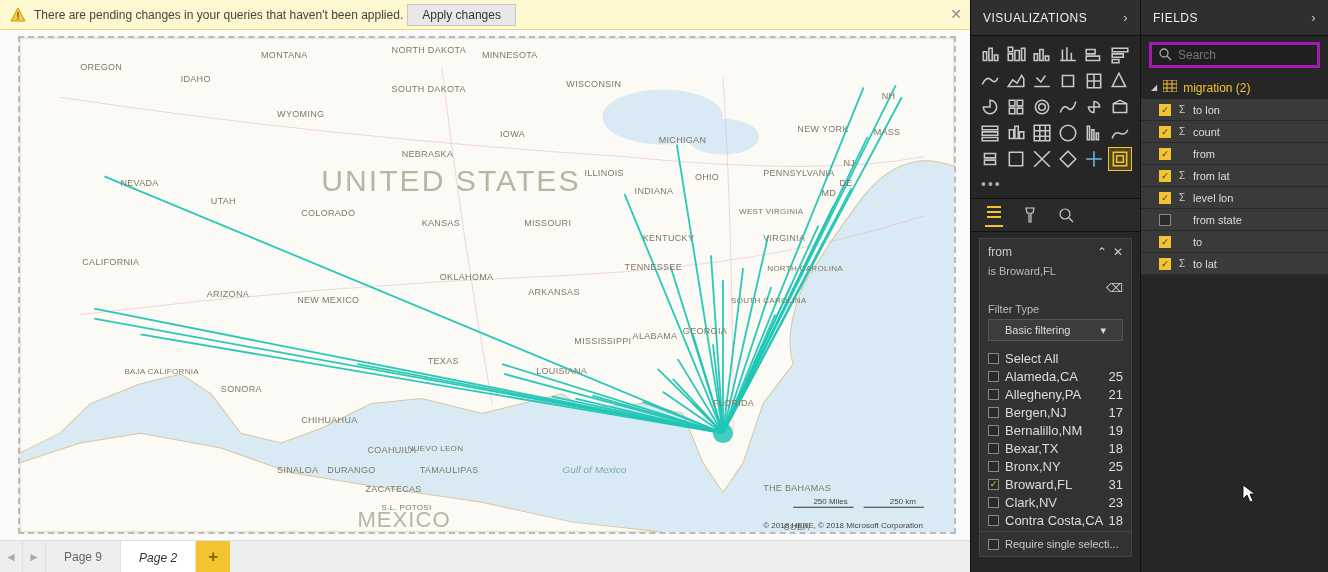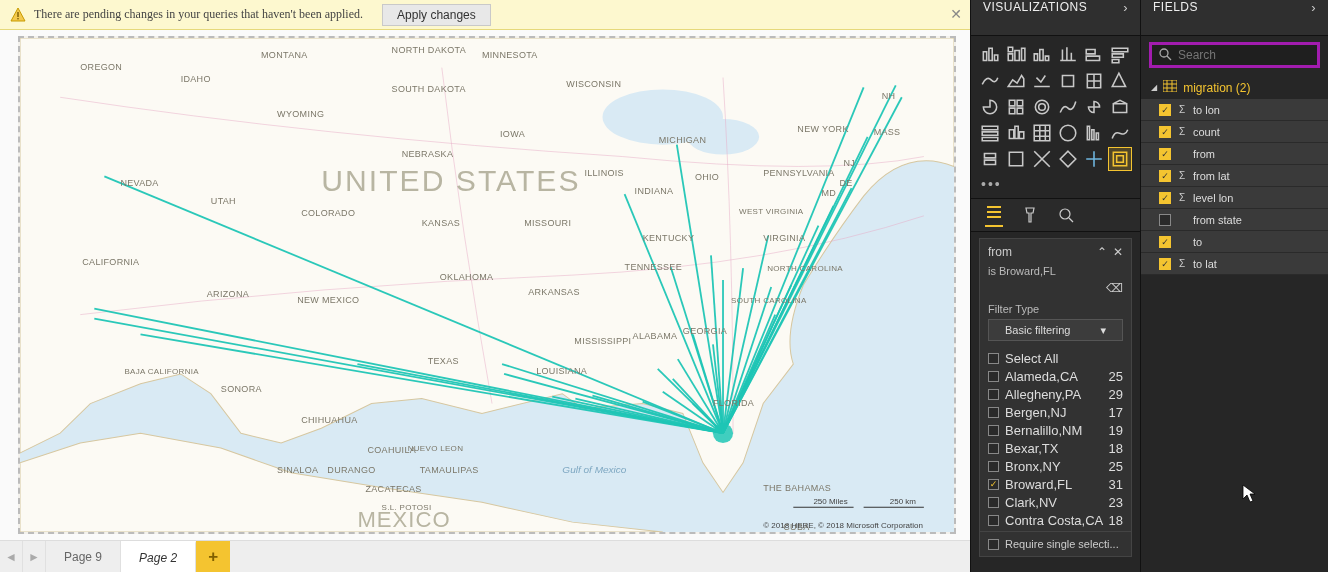--- a/index.html
+++ b/index.html
@@ -7,21 +7,21 @@
 
 .app { display: flex; width: 100%; height: 100%; }
 
 
 .main { flex: 1; display: flex; flex-direction: column; background: #fff; position: relative; }
 
 
 .notify { height: 30px; background: #fdf8cf; border-bottom: 1px solid #e6d97a; display: flex; align-items: center; padding: 0 10px; color: #444; position: relative; }
 .notify .warn-icon { width: 16px; height: 16px; margin-right: 8px; }
 .notify .warn-icon svg { display:block; }
-.notify .msg { flex: 0 0 auto; margin-right: 19px; font-family: Liberation Serif, serif; }
+.notify .msg { flex: 0 0 auto; margin-right: 4px; }
 .notify button.apply { background: #e8e8e8; border: 1px solid #c9c9c9; padding: 3px 14px; cursor: pointer; color: #333; font-size: 12px; }
 .notify .close { position: absolute; right: 8px; top: 6px; cursor: pointer; color: #888; font-size: 14px; }
 
 
 .canvas-wrap { flex: 1; position: relative; background: #fafafa; overflow: hidden; }
 .map-frame { position: absolute; left: 18px; top: 6px; right: 14px; bottom: 6px; border: 2px dashed #bbb; background: #f3f1ec; overflow: hidden; }
 .map-frame svg.map { width: 100%; height: 100%; display: block; }
 
 .map-water { fill: #d9eaf4; }
 .map-land { fill: #fcfaf4; stroke: #d6c7a0; stroke-width: 1; }
@@ -41,21 +41,21 @@
 .tabs .nav-arrows div { flex:1; display:flex; align-items:center; justify-content:center; color:#aaa; cursor:pointer; border-right:1px solid #e0e0e0;}
 .tabs .tab { padding: 0 18px; display: flex; align-items: center; border-right: 1px solid #e0e0e0; cursor: pointer; color: #666; font-size: 12px; background:#eee;}
 .tabs .tab.active { background: #fff; color: #333; border-top:2px solid transparent;font-style:italic; }
 .tabs .add-tab { width: 34px; display: flex; align-items: center; justify-content: center; background: #f4c430; color: #806000; font-size: 17px; font-weight: bold; cursor:pointer; }
 
 
 .right { width: 358px; display: flex; background: #2a2a2a; }
 .panel { display: flex; flex-direction: column; border-left: 1px solid #111; }
 .panel.viz { width: 170px; background: #262626; }
 .panel.fields { width: 188px; background: #262626; }
-.panel-header { height: 36px; display: flex; align-items: flex-start; padding: 0 12px; color: #eee; font-size: 12px; letter-spacing: 0.5px; border-bottom: 1px solid #111; justify-content: space-between; background:#2f2f2f;}
+.panel-header { height: 36px; display: flex; align-items: center; padding: 0 12px; color: #eee; font-size: 12px; letter-spacing: 0.5px; border-bottom: 1px solid #111; justify-content: space-between; background:#2f2f2f;}
 .panel-header .chev { color: #ccc; font-size: 13px; }
 
 
 .viz-grid { padding: 8px 8px 4px 8px; display: grid; grid-template-columns: repeat(6, 22px); gap: 4px; }
 .viz-icon { width: 22px; height: 22px; display: flex; align-items: center; justify-content: center; cursor: pointer; }
 .viz-icon svg { width: 20px; height: 20px; }
 .viz-icon.selected { outline: 1px solid #f4c430; background: rgba(244,196,48,0.2); }
 .viz-dots { padding: 2px 10px 6px; color: #aaa; letter-spacing: 2px; font-size: 14px; }
 
 
@@ -471,21 +471,21 @@
                 <span class="cb"></span>
                 <span>Alameda,CA</span>
               </span>
               <span>25</span>
             </div>
             <div class="filter-item">
               <span class="lbl">
                 <span class="cb"></span>
                 <span>Allegheny,PA</span>
               </span>
-              <span>29</span>
+              <span>21</span>
             </div>
             <div class="filter-item">
               <span class="lbl">
                 <span class="cb"></span>
                 <span>Bergen,NJ</span>
               </span>
               <span>17</span>
             </div>
             <div class="filter-item">
               <span class="lbl">

